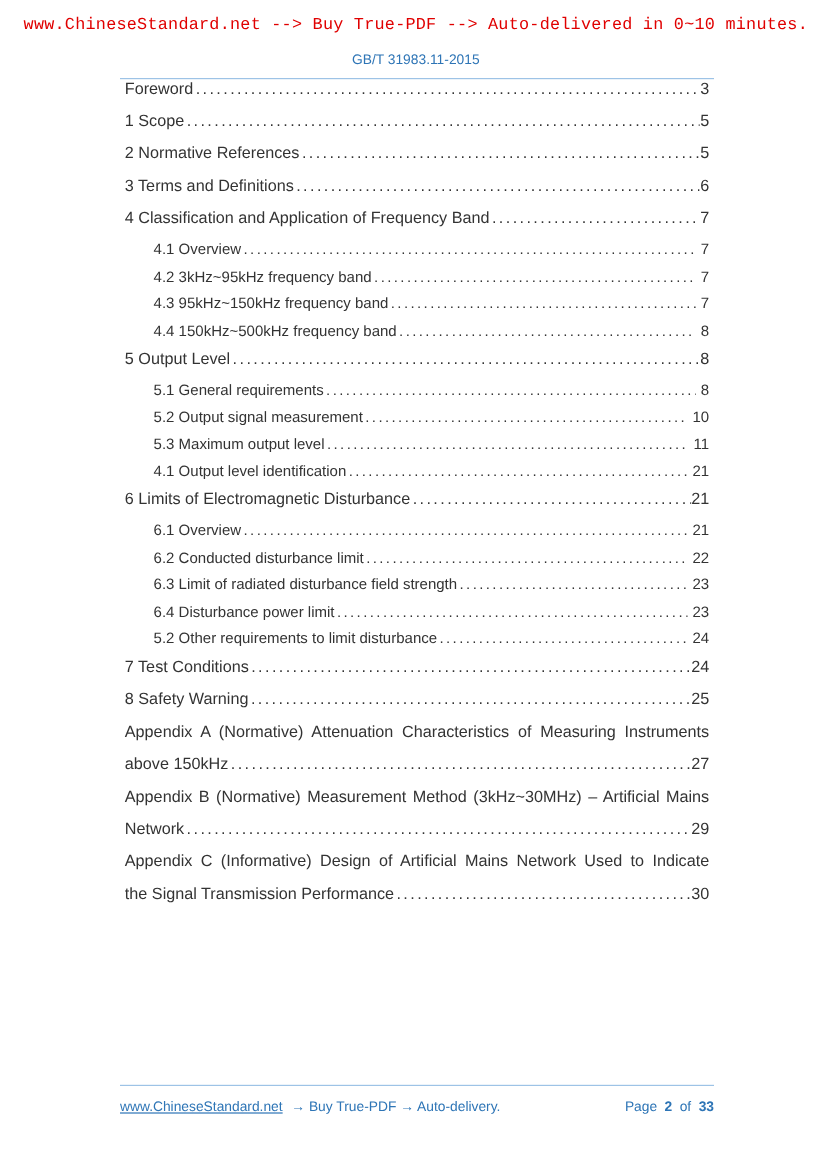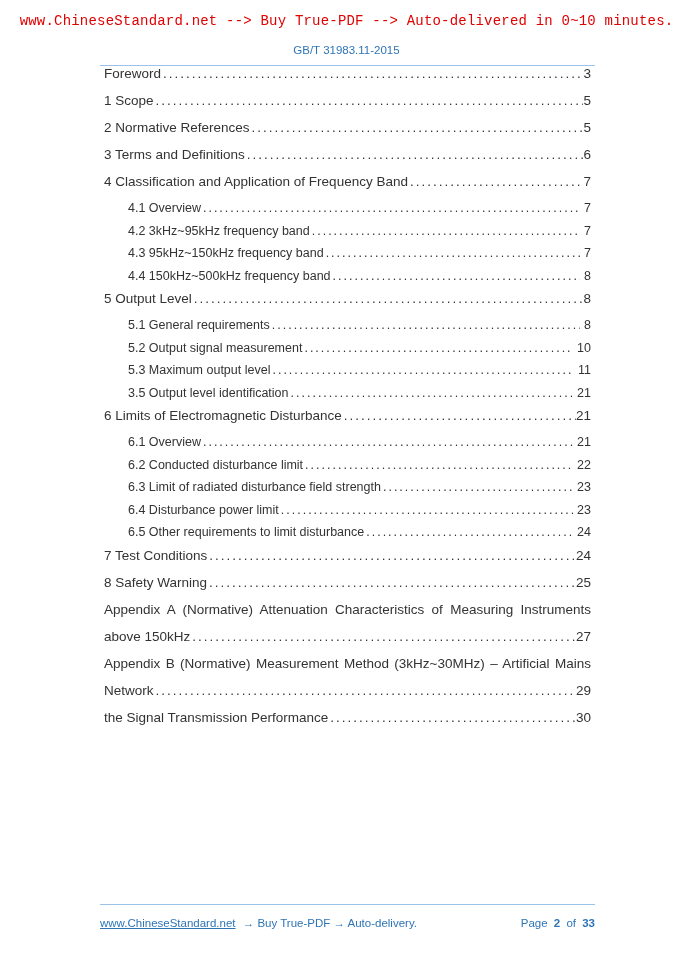--- a/index.html
+++ b/index.html
@@ -113,21 +113,21 @@
       <span class="lbl">5.2 Output signal measurement</span>
       <span class="dots"></span>
       <span class="pg">10</span>
     </div>
     <div class="row l2">
       <span class="lbl">5.3 Maximum output level</span>
       <span class="dots"></span>
       <span class="pg">11</span>
     </div>
     <div class="row l2">
-      <span class="lbl">3.5 Output level identification</span>
+      <span class="lbl">4.1 Output level identification</span>
       <span class="dots"></span>
       <span class="pg">21</span>
     </div>
     <div class="row l1">
       <span class="lbl">6 Limits of Electromagnetic Disturbance</span>
       <span class="dots"></span>
       <span class="pg">21</span>
     </div>
     <div class="row l2">
       <span class="lbl">6.1 Overview</span>
@@ -143,21 +143,21 @@
       <span class="lbl">6.3 Limit of radiated disturbance field strength</span>
       <span class="dots"></span>
       <span class="pg">23</span>
     </div>
     <div class="row l2">
       <span class="lbl">6.4 Disturbance power limit</span>
       <span class="dots"></span>
       <span class="pg">23</span>
     </div>
     <div class="row l2">
-      <span class="lbl">6.5 Other requirements to limit disturbance</span>
+      <span class="lbl">5.2 Other requirements to limit disturbance</span>
       <span class="dots"></span>
       <span class="pg">24</span>
     </div>
     <div class="row l1">
       <span class="lbl">7 Test Conditions</span>
       <span class="dots"></span>
       <span class="pg">24</span>
     </div>
     <div class="row l1">
       <span class="lbl">8 Safety Warning</span>
@@ -172,20 +172,21 @@
       <span class="pg">27</span>
     </div>
 
     <div class="apx-line1">Appendix B (Normative) Measurement Method (3kHz~30MHz) – Artificial Mains</div>
     <div class="row l1">
       <span class="lbl">Network</span>
       <span class="dots"></span>
       <span class="pg">29</span>
     </div>
 
+    <div class="apx-line1">Appendix C (Informative) Design of Artificial Mains Network Used to Indicate</div>
     <div class="row l1">
       <span class="lbl">the Signal Transmission Performance</span>
       <span class="dots"></span>
       <span class="pg">30</span>
     </div>
 
   </div>
 </div>
 
 <div class="footer">

